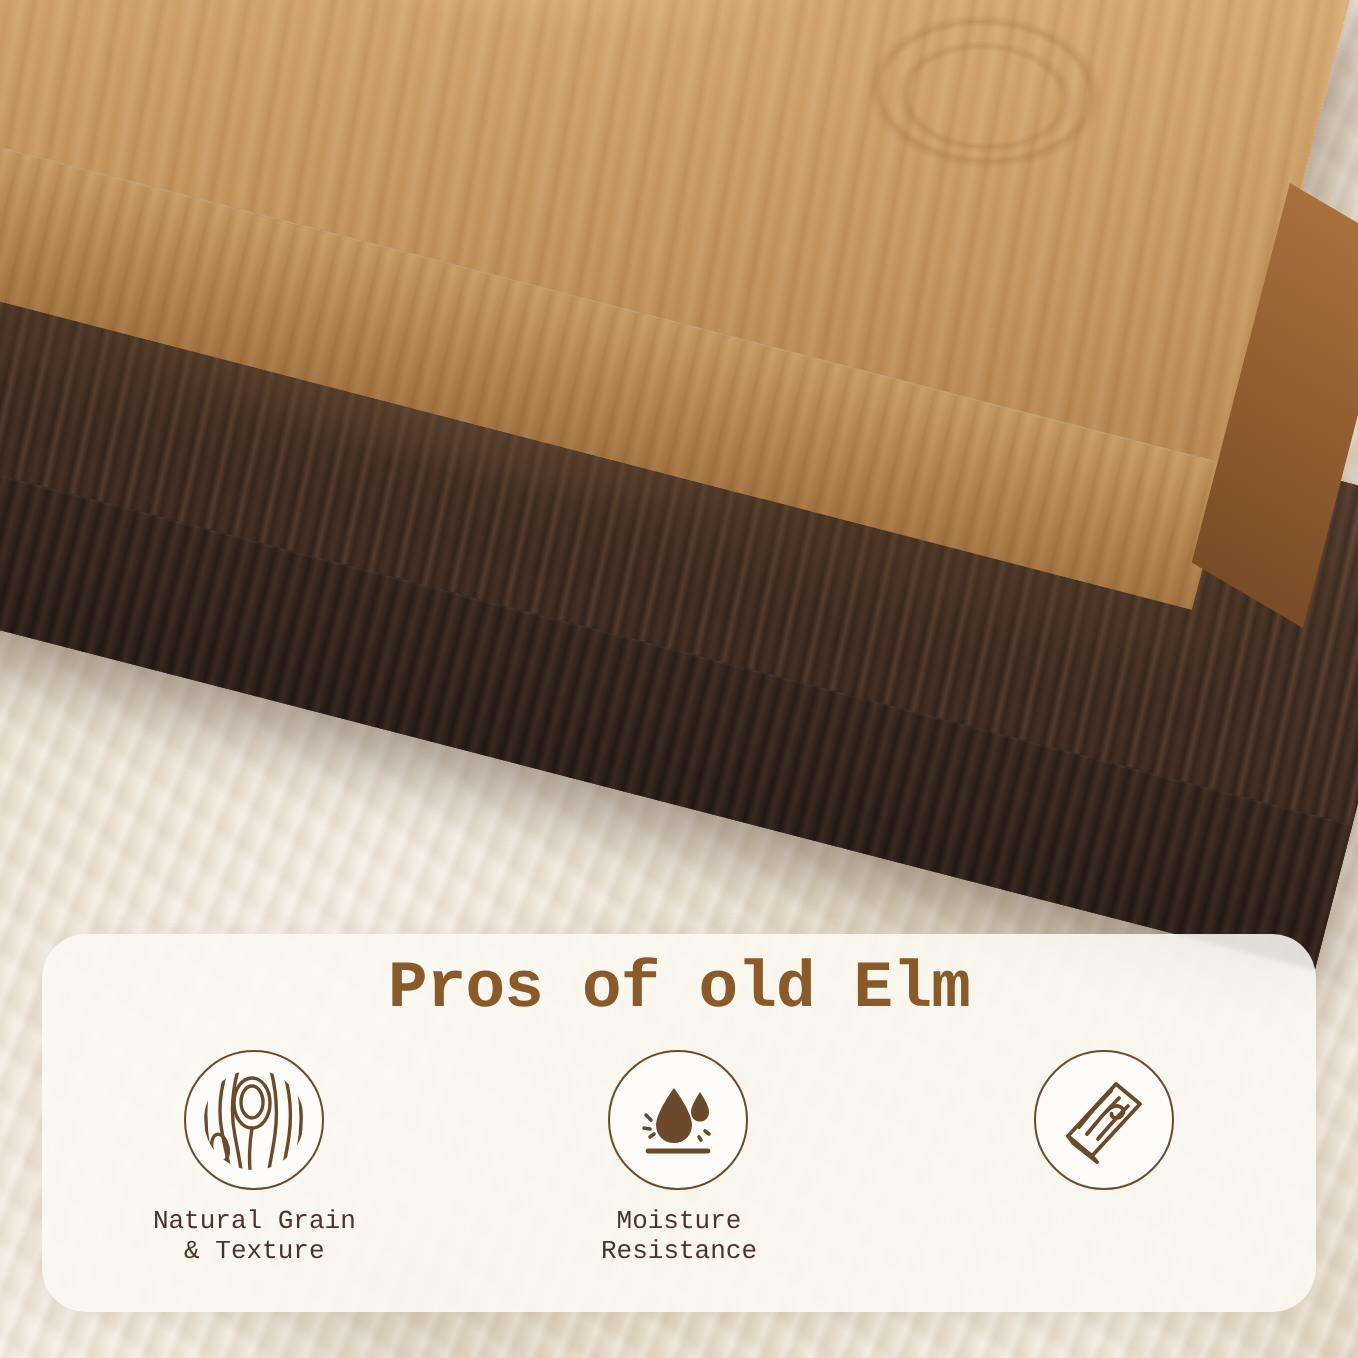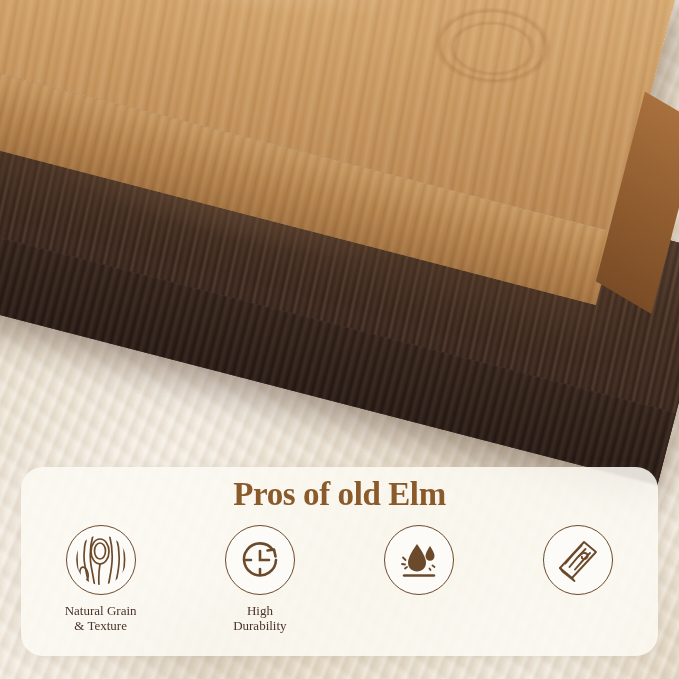--- a/index.html
+++ b/index.html
@@ -5,21 +5,21 @@
   html, body {
     margin: 0;
     padding: 0;
     background: #fff;
   }
   #shot {
     position: relative;
     width: 679px;
     height: 679px;
     overflow: hidden;
-    font-family: Liberation Serif, serif;
+    font-family: Liberation Mono, monospace;
     background: #ede3d4;
   }
 
   
   .fabric {
     position: absolute;
     inset: 0;
     background:
       radial-gradient(ellipse 200px 120px at 78% 18%, rgba(255,255,255,.75), rgba(255,255,255,0) 70%),
       radial-gradient(ellipse 240px 150px at 92% 58%, rgba(214,198,174,.55), rgba(214,198,174,0) 72%),
@@ -258,47 +258,36 @@
               <path d="M3 8 C1.5 18 1.5 30 3.5 41"></path>
               <path d="M48 9 C50 19 50 31 48 41"></path>
             </g>
             <circle cx="26" cy="26" r="25" stroke-width="0"></circle>
           </svg>
         </div>
         <div class="feature-label">Natural Grain
 &amp; Texture</div>
       </div>
 
-      <div class="feature">
-        <div class="icon-circle">
-          <svg width="44" height="44" viewBox="0 0 44 44" fill="none" stroke="#6b4a2c" stroke-width="2.6" stroke-linecap="round">
-            <path d="M35 12 A16 16 0 1 0 38 22"></path>
-            <path d="M29.5 12.5 L36 11.5 L37.5 18.5" stroke-linejoin="round"></path>
-            <path d="M22 13 L22 22 L31 22"></path>
-            <path d="M22 31 L22 36"></path>
-            <path d="M8 22 L13 22"></path>
-          </svg>
-        </div>
-        <div class="feature-label">High
-Durability</div>
-      </div>
 
       <div class="feature">
         <div class="icon-circle">
           <svg width="46" height="46" viewBox="0 0 46 46" fill="none" stroke="#6b4a2c" stroke-width="2" stroke-linecap="round">
             <path d="M21 7 C21 7 12 19 12 25.5 C12 30.8 16 34.5 21 34.5 C26 34.5 30 30.8 30 25.5 C30 19 21 7 21 7 Z" fill="#6b4a2c" stroke="none"></path>
             <path d="M34 9 C34 9 29.5 15.5 29.5 19 C29.5 21.9 31.5 23.8 34 23.8 C36.5 23.8 38.5 21.9 38.5 19 C38.5 15.5 34 9 34 9 Z" fill="#6b4a2c" stroke="none"></path>
             <path d="M7 20.5 L9.5 23" stroke-width="1.8"></path>
             <path d="M6 27 L9 27.5" stroke-width="1.8"></path>
             <path d="M9 31.5 L11 30" stroke-width="1.8"></path>
             <path d="M36.5 28.5 L38.5 30" stroke-width="1.8"></path>
             <path d="M33.5 31.5 L34.5 33" stroke-width="1.8"></path>
             <path d="M8 38.5 L38 38.5" stroke-width="2.4"></path>
           </svg>
         </div>
+        <div class="feature-label">Moisture
+Resistance</div>
       </div>
 
       <div class="feature">
         <div class="icon-circle">
           <svg width="48" height="48" viewBox="0 0 48 48" fill="none" stroke="#6b4a2c" stroke-width="1.9" stroke-linecap="round" stroke-linejoin="round">
             <path d="M30 6 L42 16 L18 42 L6 32 Z"></path>
             <path d="M6 32 L8.5 35.5 L20.5 45 L18 42"></path>
             <path d="M27.5 9.5 C23 14 17 20.5 11.5 27.5"></path>
             <path d="M31.5 13 C27 17.5 21 24 15.5 31"></path>
             <path d="M36 17 C32 21 26.5 27 21 33.5"></path>

